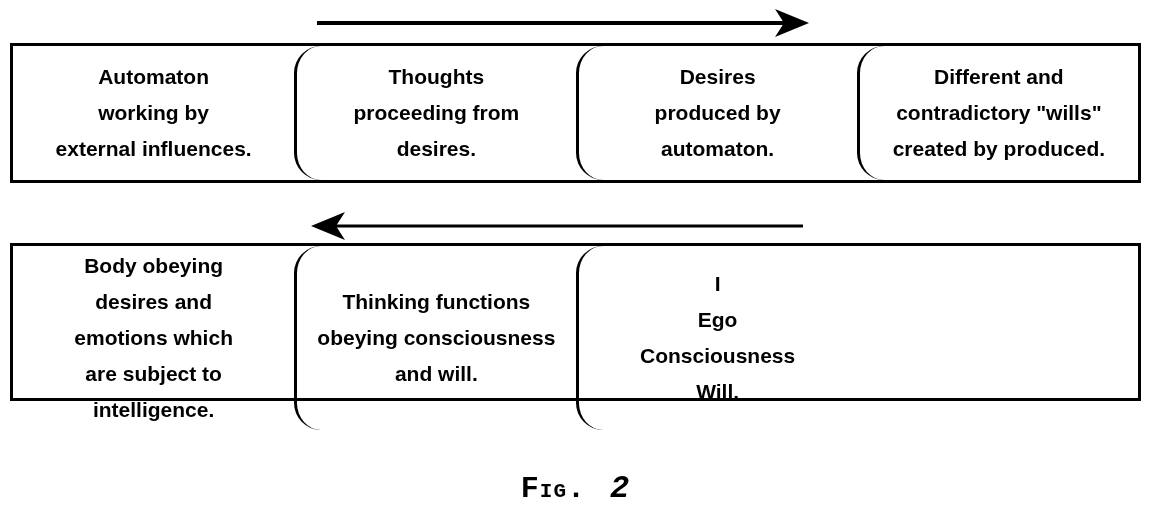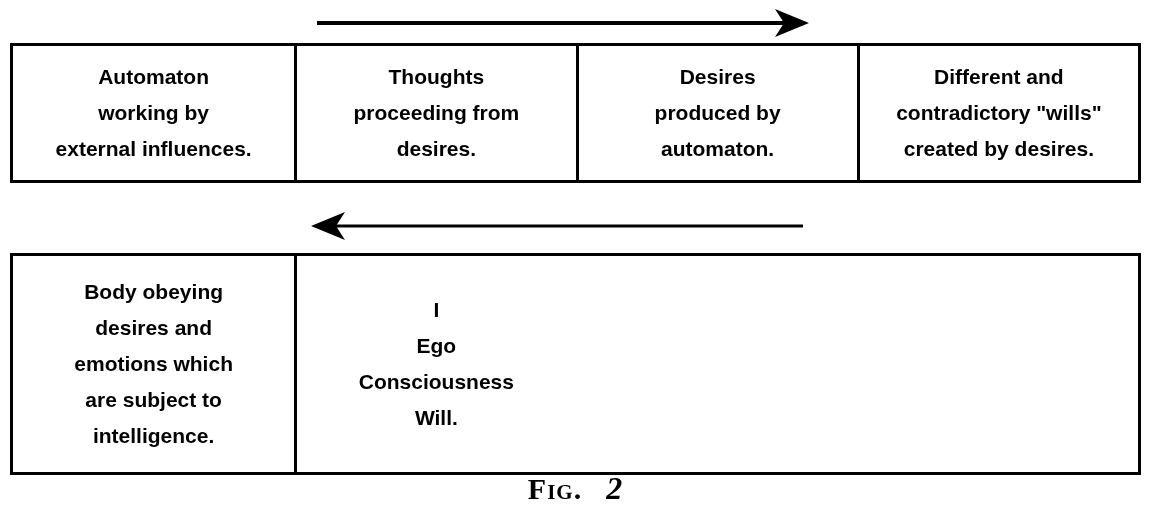--- a/index.html
+++ b/index.html
@@ -29,41 +29,42 @@
   .row-table {
     position: absolute;
     left: 10px;
     width: 1131px;
     display: grid;
     grid-template-columns: 1fr 1fr 1fr 1fr;
     border: 3px solid var(--border);
     background: var(--background);
   }
   .row-top { top: 43px; height: 140px; }
-  .row-bottom { top: 253px; height: 222px; }
+  .row-bottom { top: 243px; height: 158px; }
   .cell {
     border-left: 3px solid var(--border);
     display: flex;
     align-items: center;
     justify-content: center;
     text-align: center;
     white-space: pre-line;
     font-weight: bold;
     font-size: 21px;
     line-height: 36px;
     padding: 2px 6px;
+    border-radius: 27px;
   }
   .cell:first-child { border-left: none; }
   .caption {
     position: absolute;
     left: 0;
     right: 0;
     top: 470px;
     text-align: center;
-    font-family: Liberation Serif, serif;
+    font-family: Liberation Mono, monospace;
   }
   .caption-prefix {
     font-variant: small-caps;
     font-weight: 700;
     font-size: 30px;
     letter-spacing: 1px;
   }
   .caption-number {
     font-style: italic;
     font-weight: 700;
@@ -86,34 +87,37 @@
 working by
 external influences.</div>
     <div class="cell">Thoughts
 proceeding from
 desires.</div>
     <div class="cell">Desires
 produced by
 automaton.</div>
     <div class="cell">Different and
 contradictory "wills"
-created by desires.</div>
+created by produced.</div>
   </div>
 
   <svg class="arrow-svg arrow-bottom" width="505" height="32" viewBox="0 0 505 32">
     <line x1="28" y1="17" x2="498" y2="17" stroke="currentColor" stroke-width="3"></line>
     <path d="M6 17 L40 3 L31 17 L40 31 Z" fill="currentColor"></path>
   </svg>
 
   <div class="row-table row-bottom">
     <div class="cell">Body obeying
 desires and
 emotions which
 are subject to
 intelligence.</div>
+    <div class="cell">Thinking functions
+obeying consciousness
+and will.</div>
     <div class="cell">I
 Ego
 Consciousness
 Will.</div>
   </div>
 
   <div class="caption">
     <span class="caption-prefix">Fig.</span><span class="caption-number">2</span>
   </div>
 

